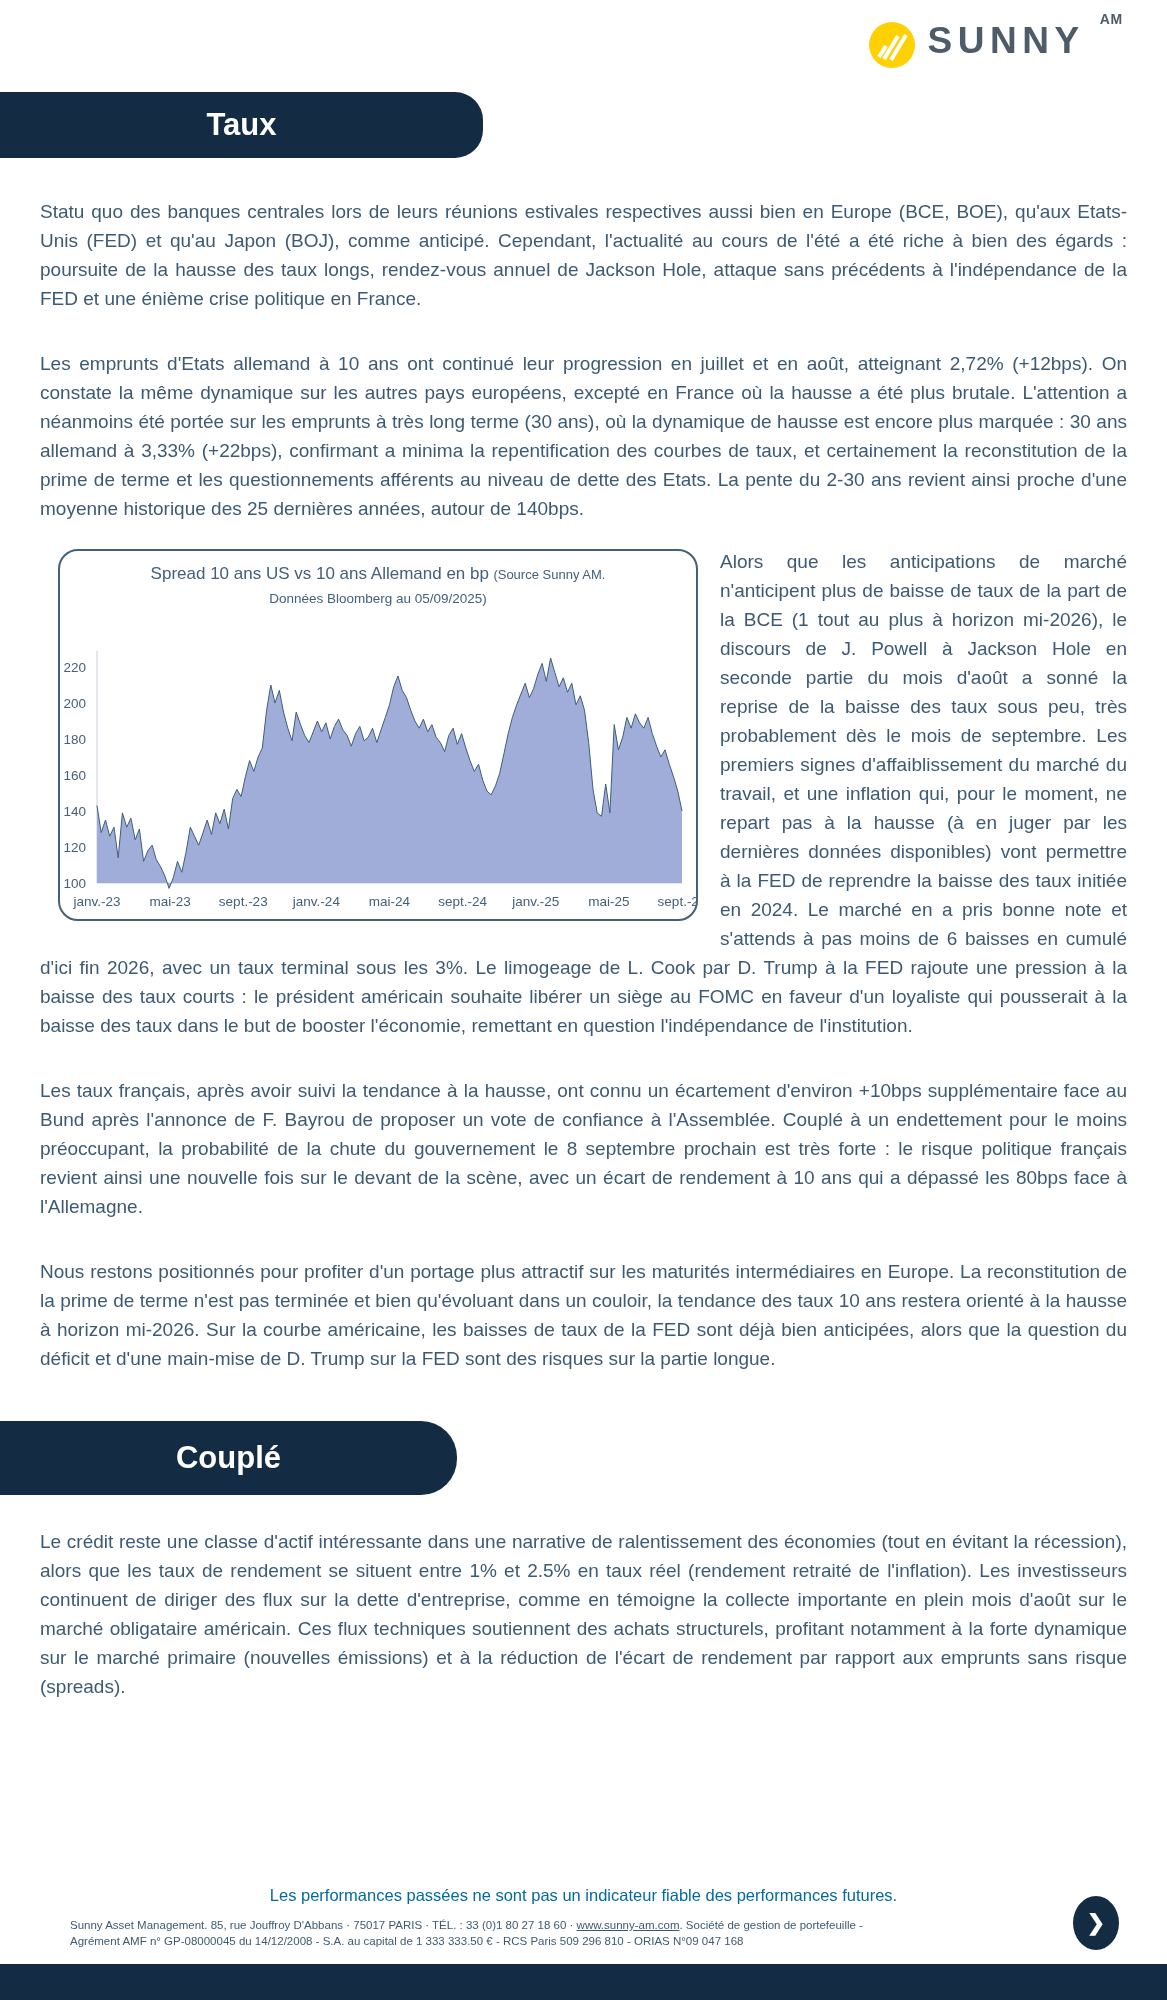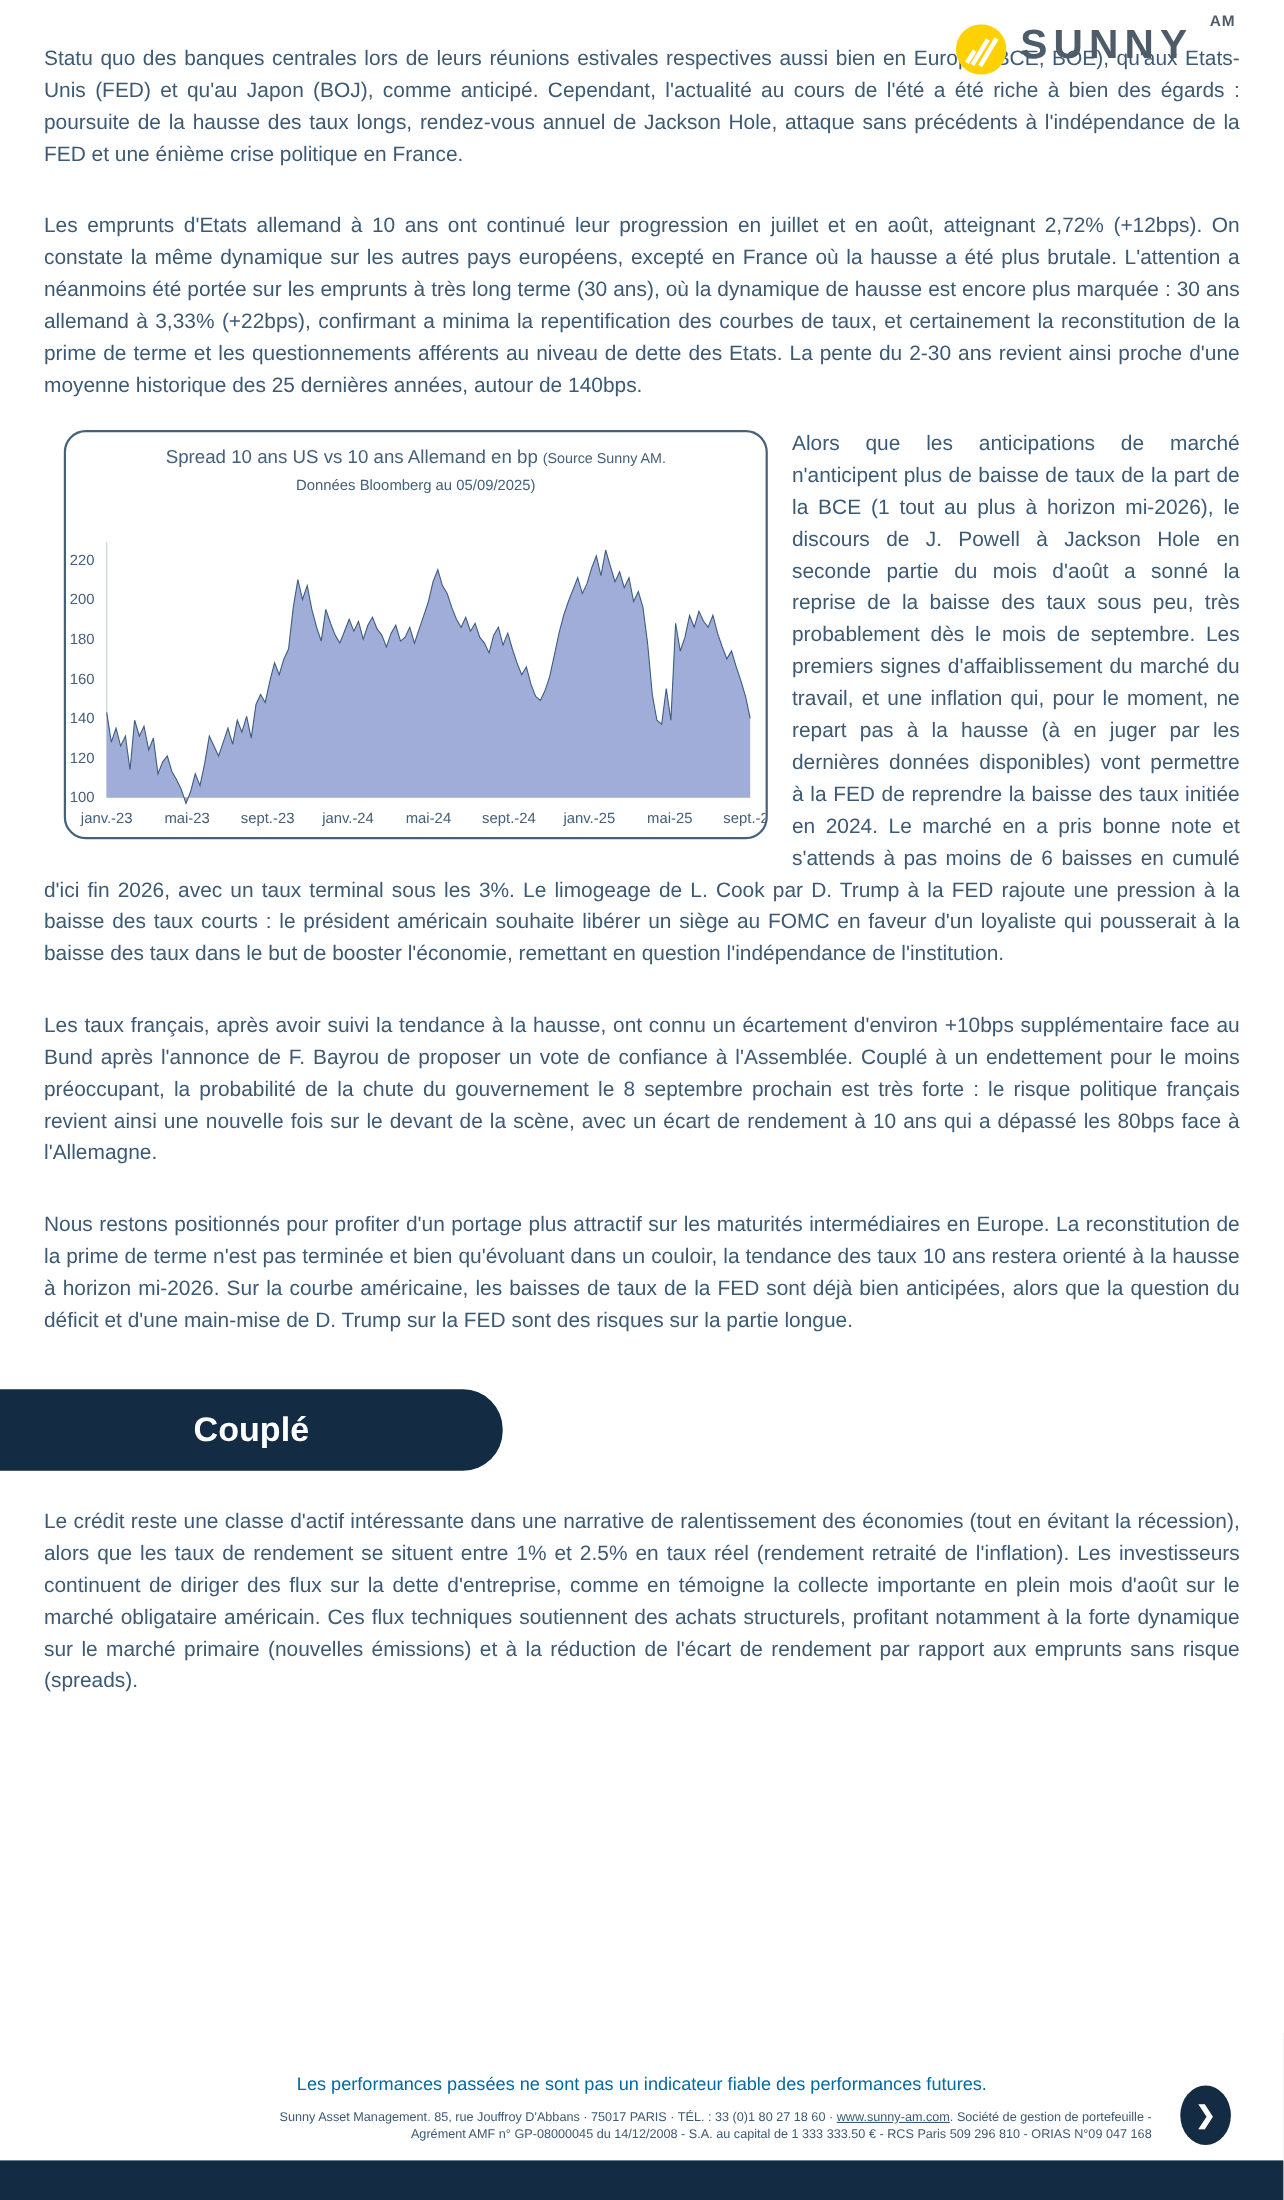--- a/index.html
+++ b/index.html
@@ -33,21 +33,21 @@
     border:2px solid #44607A;border-radius:20px;background:#ffffff;box-sizing:border-box;padding-left:28px;
   }
   .chart-titles{position:absolute;top:13px;left:0;right:0;text-align:center;color:#44607A;z-index:2;}
   .chart-title-main{font-size:17px;font-weight:500;}
   .chart-title-note{font-size:13px;}
   .chart-subtitle{font-size:13.5px;margin-top:7px;}
   .chart-svg{position:absolute;left:0;top:0;width:636px;height:368px;}
   .tick{font-family:"Liberation Sans",sans-serif;font-size:13.5px;fill:#44607A;}
   
   .disclaimer{position:absolute;top:1886px;left:0;right:0;text-align:center;font-size:16.5px;color:#0369a1;}
-  .legal{position:absolute;top:1917px;left:70px;right:120px;text-align:right;font-size:11.5px;line-height:16px;color:#3D5A74;}
+  .legal{position:absolute;top:1917px;left:70px;right:120px;text-align:left;font-size:11.5px;line-height:16px;color:#3D5A74;}
   .legal a,.legal .link{text-decoration:underline;color:#3D5A74;cursor:pointer;}
   .next-btn{
     position:absolute;top:1896px;right:48px;width:46px;height:54px;border-radius:50%;
     background:#132C44;display:flex;align-items:center;justify-content:center;cursor:pointer;border:none;
   }
   .next-btn .chev{color:#ffffff;font-size:22px;font-weight:bold;line-height:1;}
   .bottom-bar{position:absolute;left:0;right:0;bottom:0;height:36px;background:#132C44;}
 </style>
 </head>
 <body>
@@ -62,20 +62,23 @@
           <line x1="10" y1="35" x2="17" y2="24"></line>
           <line x1="15" y1="37" x2="29" y2="14"></line>
           <line x1="22" y1="38" x2="37" y2="13"></line>
         </g>
       </svg>
     </span>
     <span class="logo-text">SUNNY</span>
       <span class="logo-sup">AM</span>
   </div>
 
+  <div class="band band-taux">
+    <span>Taux</span>
+  </div>
 
   <div class="content">
     <p class="para p1">Statu quo des banques centrales lors de leurs réunions estivales respectives aussi bien en Europe (BCE, BOE), qu'aux Etats-Unis (FED) et qu'au Japon (BOJ), comme anticipé. Cependant, l'actualité au cours de l'été a été riche à bien des égards : poursuite de la hausse des taux longs, rendez-vous annuel de Jackson Hole, attaque sans précédents à l'indépendance de la FED et une énième crise politique en France.</p>
     <p class="para p2">Les emprunts d'Etats allemand à 10 ans ont continué leur progression en juillet et en août, atteignant 2,72% (+12bps). On constate la même dynamique sur les autres pays européens, excepté en France où la hausse a été plus brutale. L'attention a néanmoins été portée sur les emprunts à très long terme (30 ans), où la dynamique de hausse est encore plus marquée : 30 ans allemand à 3,33% (+22bps), confirmant a minima la repentification des courbes de taux, et certainement la reconstitution de la prime de terme et les questionnements afférents au niveau de dette des Etats. La pente du 2-30 ans revient ainsi proche d'une moyenne historique des 25 dernières années, autour de 140bps.</p>
 
     <div class="chart-flow">
 
       <div class="chart-card">
         <div class="chart-titles">
           <div>

